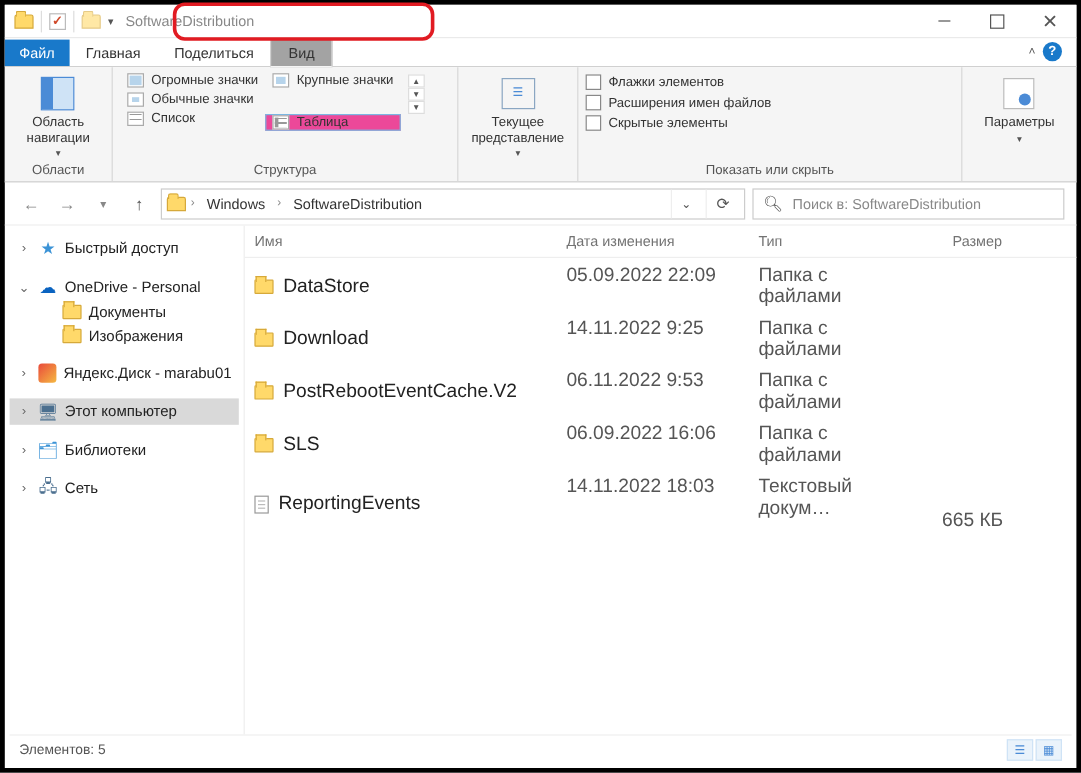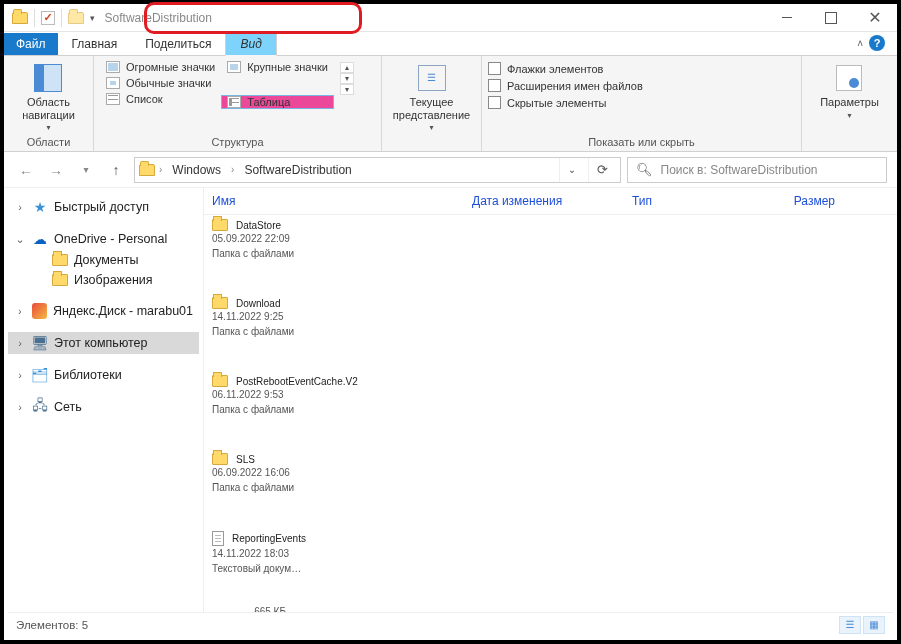--- a/index.html
+++ b/index.html
@@ -18,21 +18,21 @@
   .titlebar .winbtns { margin-left: auto; display: flex; }
   .winbtns > div { width: 44px; height: 28px; display: flex; align-items: center; justify-content: center; color: #555; font-size: 12px; }
   .winbtns .min::before { content: ""; width: 10px; height: 1px; background: #555; }
   .winbtns .max::before { content: ""; width: 10px; height: 10px; border: 1px solid #555; }
   .winbtns .close { font-size: 16px; }
 
   
   .tabstrip { height: 24px; background: #fff; display: flex; align-items: flex-end; border-bottom: 1px solid #d0d0d0; }
   .tabstrip .file { background: #1979CA; color: #fff; font-size: 12px; padding: 4px 12px; }
   .tabstrip .tab { font-size: 12px; color: #333; padding: 4px 14px; }
-  .tabstrip .tab.active { background: #7dd3fc; border: 1px solid #d0d0d0; border-bottom: 1px solid #f5f5f5; margin-bottom: -1px; font-style: italic; }
+  .tabstrip .tab.active { background: #a3a3a3; border: 1px solid #d0d0d0; border-bottom: 1px solid #f5f5f5; margin-bottom: -1px; }
   .tabstrip .help { margin-left: auto; color: #1979CA; font-size: 14px; padding: 0 12px 4px 0; display:flex; gap:6px; align-items:center;}
   .tabstrip .help .caret { font-size: 10px; color:#555; }
 
   
   .ribbon { height: 96px; background: #f5f5f5; border-bottom: 1px solid #d0d0d0; display: flex; }
   .group { border-right: 1px solid #d8d8d8; display: flex; flex-direction: column; justify-content: space-between; }
   .group .body { flex: 1; display: flex; align-items: flex-start; padding: 4px 6px; gap: 6px; }
   .group .label { text-align: center; font-size: 11px; color: #555; padding: 2px 0 3px; }
   .vbtn { display: flex; flex-direction: column; align-items: center; gap: 2px; font-size: 11px; color: #333; padding: 2px 6px; text-align: center; line-height: 1.15; }
   .vbtn .ico { width: 32px; height: 32px; display: flex; align-items: center; justify-content: center; }
@@ -89,28 +89,28 @@
   .ico-folder::before { content:""; position:absolute; top:-4px; left:0; width:7px; height:4px; background:#FFD96A; border:1px solid #D6A93A; border-bottom:none;}
   .ico-ydisk { width:16px; height:16px; background:linear-gradient(135deg,#e94a3b,#f5b942); border-radius:3px;}
   .ico-pc { color:#4b6f8f; font-size:14px;}
   .ico-lib { color:#3b93d6; font-size:14px;}
   .ico-net { color:#4b6f8f; font-size:14px;}
   .ico-doc { width:12px; height:15px; background:#fff; border:1px solid #999; position:relative;}
   .ico-doc::before{content:"";position:absolute;top:3px;left:2px;right:2px;height:1px;background:#bbb;box-shadow:0 3px 0 #bbb,0 6px 0 #bbb;}
 
   
   .list { flex:1; display:flex; flex-direction:column;}
-  .cols { display:flex; font-size:12px; color:#1d4ed8; border-bottom:1px solid #eee;}
+  .cols { display:flex; font-size:12px; color:#737373; border-bottom:1px solid #eee;}
   .cols > div { padding:6px 8px; border-right:1px solid transparent;}
   .c-name { width:260px;}
   .c-date { width:160px;}
   .c-type { width:130px;}
   .c-size { width:90px; text-align:right;}
   .rows { padding-top:2px;}
-  .row { display:flex; font-size:10px; color:#222; padding:2px 0;flex-direction:column;}
+  .row { display:flex; font-size:16px; color:#222; padding:2px 0;}
   .row .c-name { display:flex; align-items:center; gap:8px; padding-left:8px;}
   .row .c-date, .row .c-type, .row .c-size { color:#555; padding:2px 8px;}
   .row .c-size { text-align:right;margin-top:28px;}
 
   
   .status { position:absolute; left:4px; right:4px; bottom:4px; height:24px; background:#fff; border-top:1px solid #eee; display:flex; align-items:center; font-size:11.5px; color:#555; padding:0 8px;}
   .status .viewbtns { margin-left:auto; display:flex; gap:2px;}
   .status .vb { width:22px; height:18px; border:1px solid #cfe3f6; background:#eaf3fb; display:flex; align-items:center; justify-content:center; font-size:10px; color:#4b8bd6;}
 </style>
 </head>

